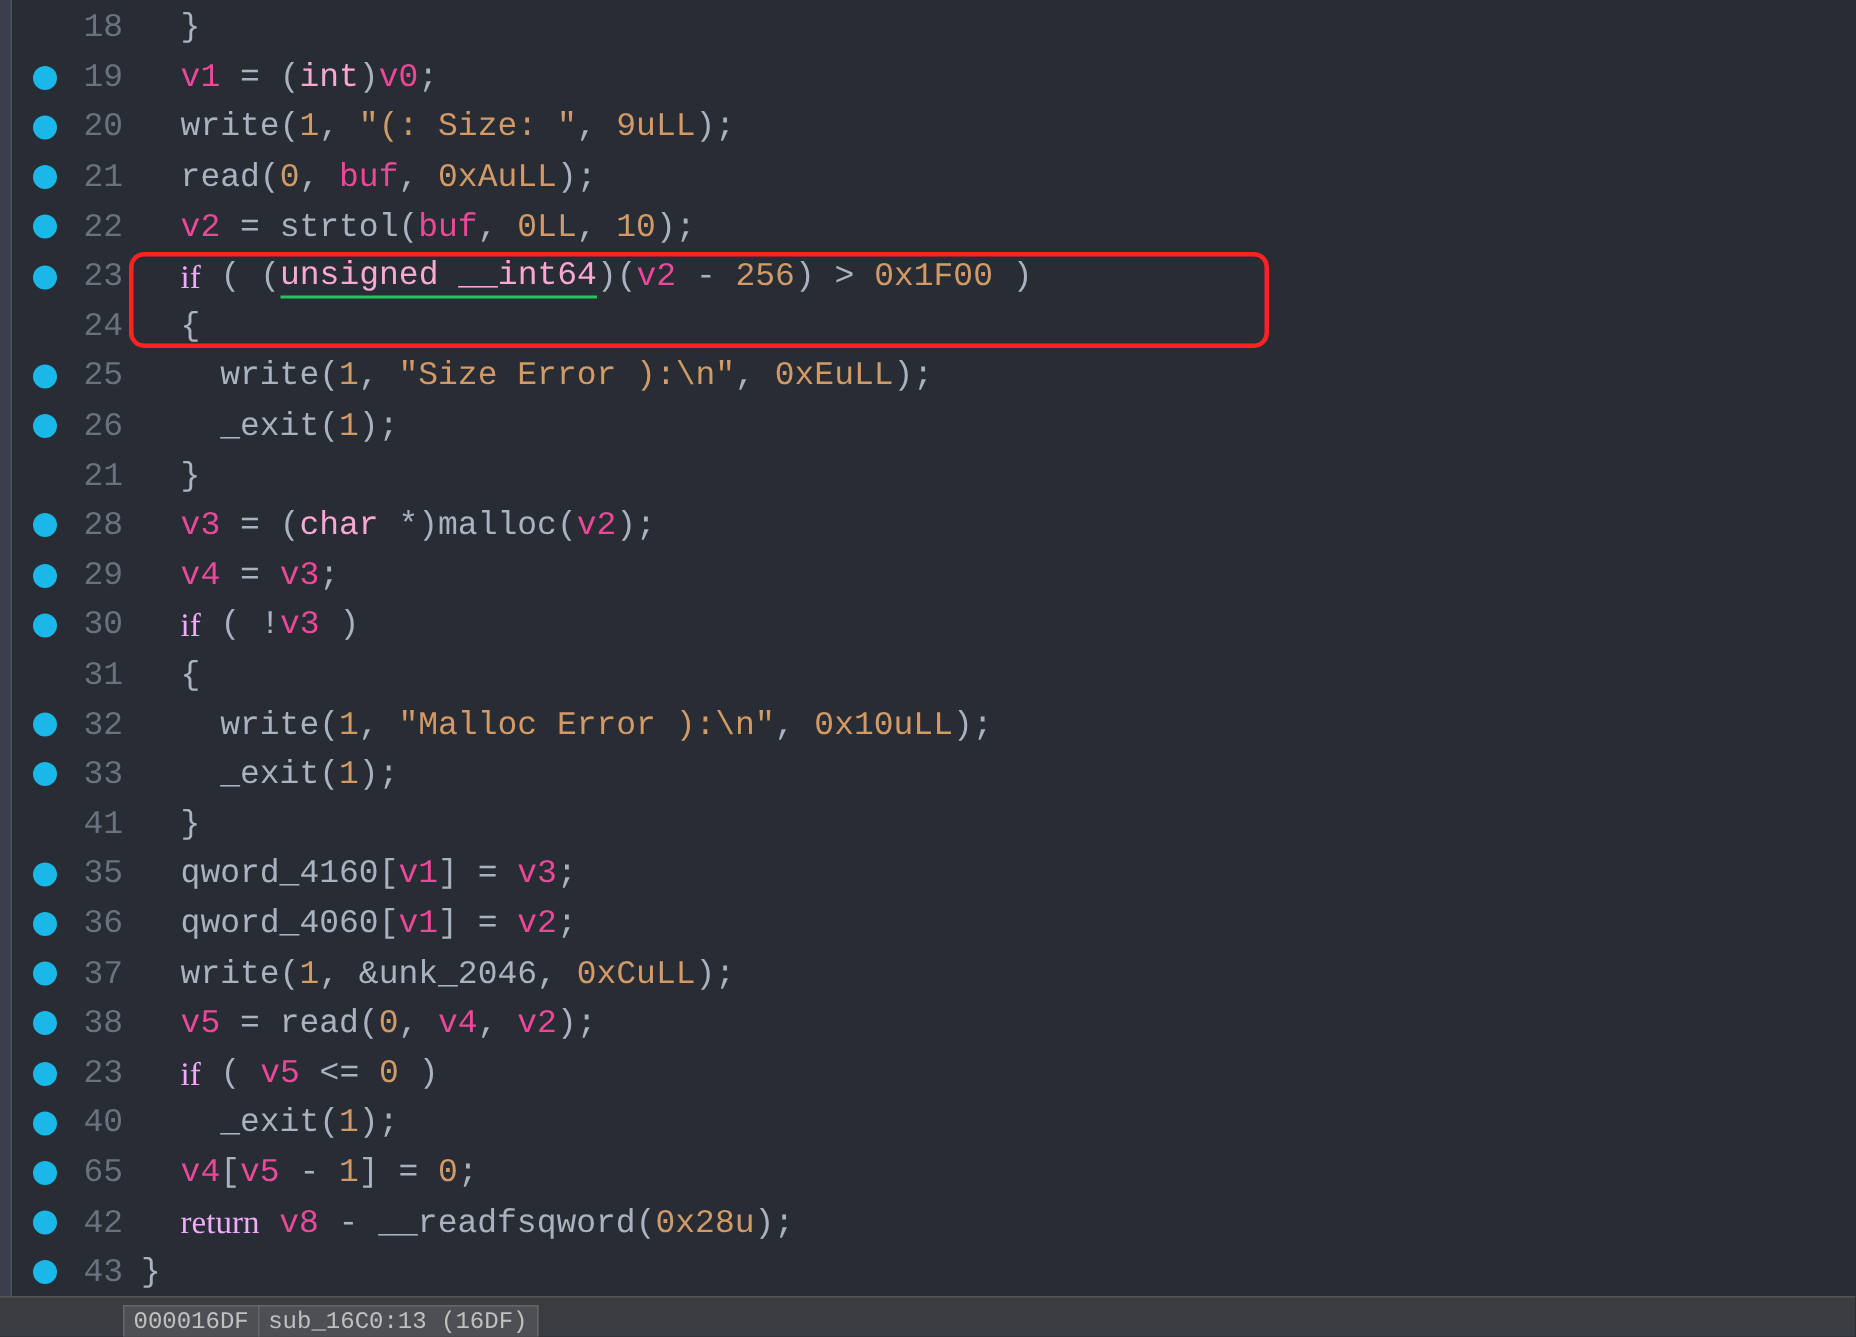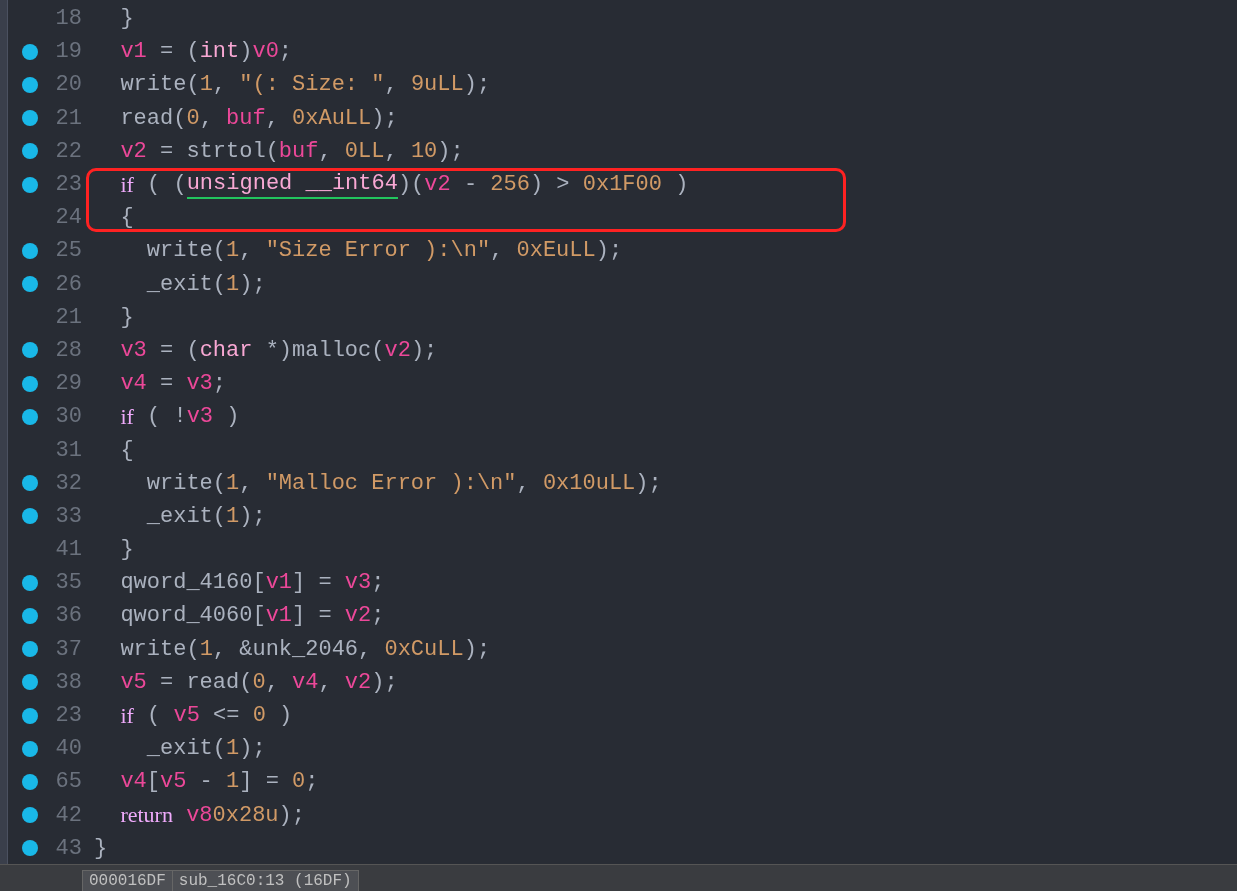--- a/index.html
+++ b/index.html
@@ -217,21 +217,21 @@
       <div class="code-row"><span class="punct">    write(</span><span class="num">1</span><span class="punct">, </span><span class="str">"Malloc Error ):\n"</span><span class="punct">, </span><span class="num">0x10uLL</span><span class="punct">);</span></div>
       <div class="code-row"><span class="punct">    _exit(</span><span class="num">1</span><span class="punct">);</span></div>
       <div class="code-row"><span class="punct">  }</span></div>
       <div class="code-row"><span class="punct">  qword_4160[</span><span class="ident">v1</span><span class="punct">] = </span><span class="ident">v3</span><span class="punct">;</span></div>
       <div class="code-row"><span class="punct">  qword_4060[</span><span class="ident">v1</span><span class="punct">] = </span><span class="ident">v2</span><span class="punct">;</span></div>
       <div class="code-row"><span class="punct">  write(</span><span class="num">1</span><span class="punct">, &amp;unk_2046, </span><span class="num">0xCuLL</span><span class="punct">);</span></div>
       <div class="code-row"><span class="punct">  </span><span class="ident">v5</span><span class="punct"> = read(</span><span class="num">0</span><span class="punct">, </span><span class="ident">v4</span><span class="punct">, </span><span class="ident">v2</span><span class="punct">);</span></div>
       <div class="code-row"><span class="punct">  </span><span class="kw">if</span><span class="punct"> ( </span><span class="ident">v5</span><span class="punct"> &lt;= </span><span class="num">0</span><span class="punct"> )</span></div>
       <div class="code-row"><span class="punct">    _exit(</span><span class="num">1</span><span class="punct">);</span></div>
       <div class="code-row"><span class="punct">  </span><span class="ident">v4</span><span class="punct">[</span><span class="ident">v5</span><span class="punct"> - </span><span class="num">1</span><span class="punct">] = </span><span class="num">0</span><span class="punct">;</span></div>
-      <div class="code-row"><span class="punct">  </span><span class="kw">return</span><span class="punct"> </span><span class="ident">v8</span><span class="num">0x28u</span><span class="punct">);</span></div>
+      <div class="code-row"><span class="punct">  </span><span class="kw">return</span><span class="punct"> </span><span class="ident">v8</span><span class="punct"> - __readfsqword(</span><span class="num">0x28u</span><span class="punct">);</span></div>
       <div class="code-row"><span class="punct">}</span></div>
     </div>
 </div>
 
 <div class="status-bar">
   <span class="status-cell">000016DF</span>
   <span class="status-cell">sub_16C0:13 (16DF)</span>
 </div>
 
 </body></html>

